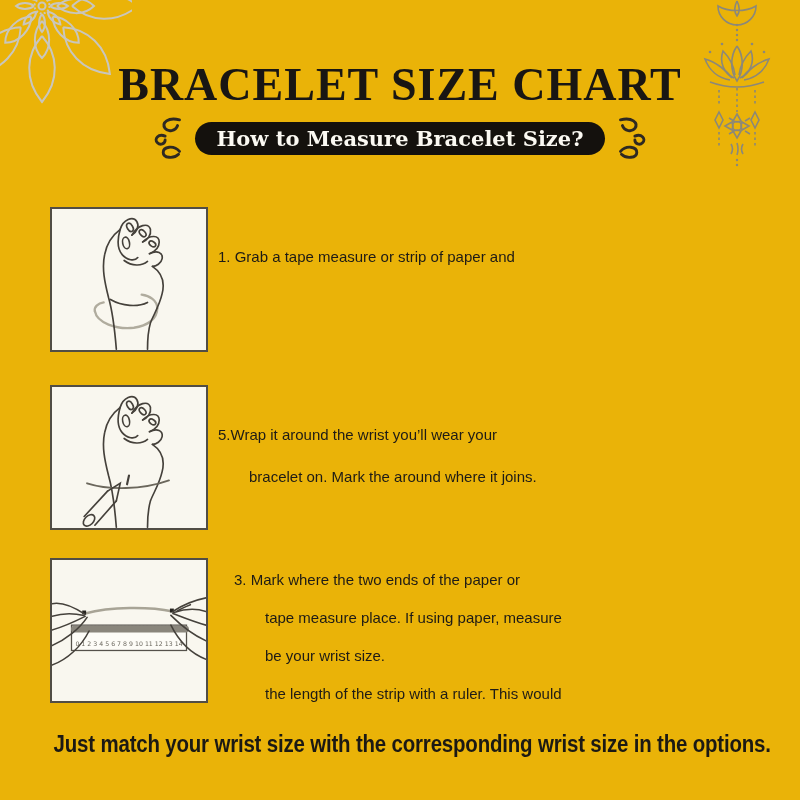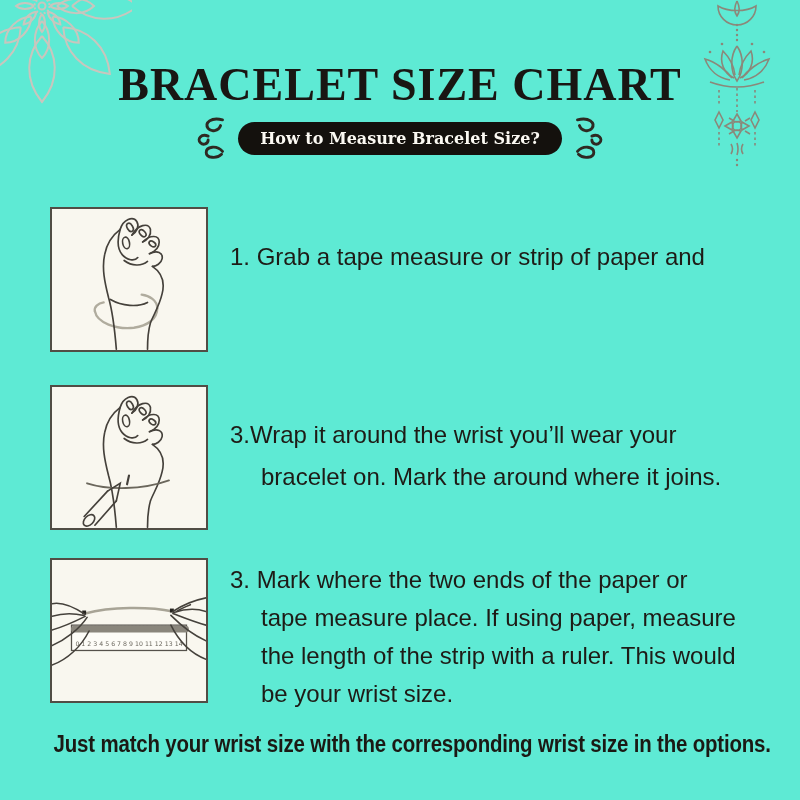--- a/index.html
+++ b/index.html
@@ -1,60 +1,60 @@
 <!DOCTYPE html>
 <html><head>
 <meta charset="utf-8">
 <style>
   * { margin:0; padding:0; box-sizing:border-box; }
   html,body { width:800px; height:800px; }
   body { font-family:"Liberation Sans", sans-serif; }
 
   .canvas {
     position:relative; width:800px; height:800px;
-    background:#5eead4; overflow:hidden; color:#1e1b16;
+    background:#eab308; overflow:hidden; color:#1e1b16;
   }
 
   
   .mandala { position:absolute; top:0; left:0; }
   .lotus   { position:absolute; top:0; right:8px; }
 
   
   .title {
     position:absolute; top:58px; left:0; width:800px;
     text-align:center;
     font-family:"Liberation Serif", serif;
     font-weight:700; font-size:46px; letter-spacing:1px; color:#191613;
   }
   .banner-row {
     position:absolute; top:118px; left:0; width:800px; height:40px;
     display:flex; align-items:center; justify-content:center; gap:9px;
   }
   .pill {
     background:#14110d; color:#fbf9f2;
     font-family:"DejaVu Serif", serif; font-weight:700;
-    font-size:16px; line-height:33px; height:33px;
+    font-size:21px; line-height:33px; height:33px;
     padding:0 22px; border-radius:17px; white-space:nowrap;
   }
   .flourish { width:36px; height:46px; }
   .flourish.mirror { transform:scaleX(-1); }
 
   
   .step-box {
     position:absolute; left:50px; width:158px; height:145px;
     background:#f9f7ef; border:2px solid #514d45;
   }
   .sb1 { top:207px; } .sb2 { top:385px; } .sb3 { top:558px; }
 
   .step-text {
-    position:absolute; left:230px; width:560px;
-    font-size:24px; line-height:42px; color:#1e1b16;
+    position:absolute; left:218px; width:560px;
+    font-size:15px; line-height:42px; color:#1e1b16;
   }
   .st1 { top:236px; } .st2 { top:414px; }
-  .st3 { top:561px; line-height:38px; }
+  .st3 { top:561px; line-height:38px;margin-left:16px; }
   .step-text .cont { padding-left:31px; }
 
   
   .footer {
     position:absolute; top:731px; left:0; width:779px; text-align:center;
   }
   .footer span {
     display:inline-block; transform:scaleX(0.87); transform-origin:center;
     font-size:23.5px; font-weight:600; letter-spacing:-0.2px; color:#1b1914;
     white-space:nowrap;
@@ -209,21 +209,21 @@
       </g>
       <path d="M77,99 L79,90" stroke-width="2.2"></path>
 
       <path d="M33,132 L57,106"></path>
       <path d="M44,141 L66,116"></path>
       <path d="M57,106 L70,98 L66,116"></path>
       <ellipse cx="38" cy="136" rx="7" ry="4.5" transform="rotate(-45 38 136)"></ellipse>
     </svg>
   </div>
   <div class="step-text st2">
-    <div>3.Wrap it around the wrist you’ll wear your</div>
+    <div>5.Wrap it around the wrist you’ll wear your</div>
     <div class="cont">bracelet on. Mark the around where it joins.</div>
   </div>
 
   <div class="step-box sb3">
     <svg width="154" height="141" viewBox="0 0 158 143" fill="none" stroke="#45413b" stroke-width="1.6" stroke-linecap="round">
 
       <path d="M34,54 C60,47 100,47 124,52" stroke="#a8a496" stroke-width="2.6"></path>
       <rect x="31" y="51" width="4" height="4" fill="#262420" stroke="none"></rect>
       <rect x="121" y="49" width="4" height="4" fill="#262420" stroke="none"></rect>
 
@@ -241,21 +241,21 @@
       <path d="M158,52 C146,48 134,50 125,53"></path>
       <path d="M158,66 C144,62 132,57 124,54"></path>
       <path d="M158,82 C144,76 132,66 122,56"></path>
       <path d="M158,101 C142,95 130,82 122,66"></path>
       <path d="M142,45 C137,47 132,49 128,52"></path>
     </svg>
   </div>
   <div class="step-text st3">
     <div>3. Mark where the two ends of the paper or</div>
     <div class="cont">tape measure place. If using paper, measure</div>
+    <div class="cont">be your wrist size.</div>
     <div class="cont">the length of the strip with a ruler. This would</div>
-    <div class="cont">be your wrist size.</div>
   </div>
 
   <div class="footer">
     <span>Just match your wrist size with the corresponding wrist size in the options.</span>
   </div>
 
 </div>
 
 </body></html>

